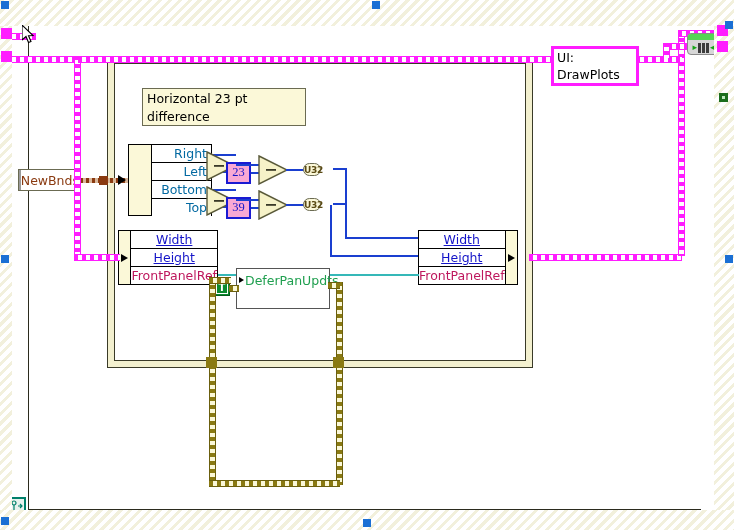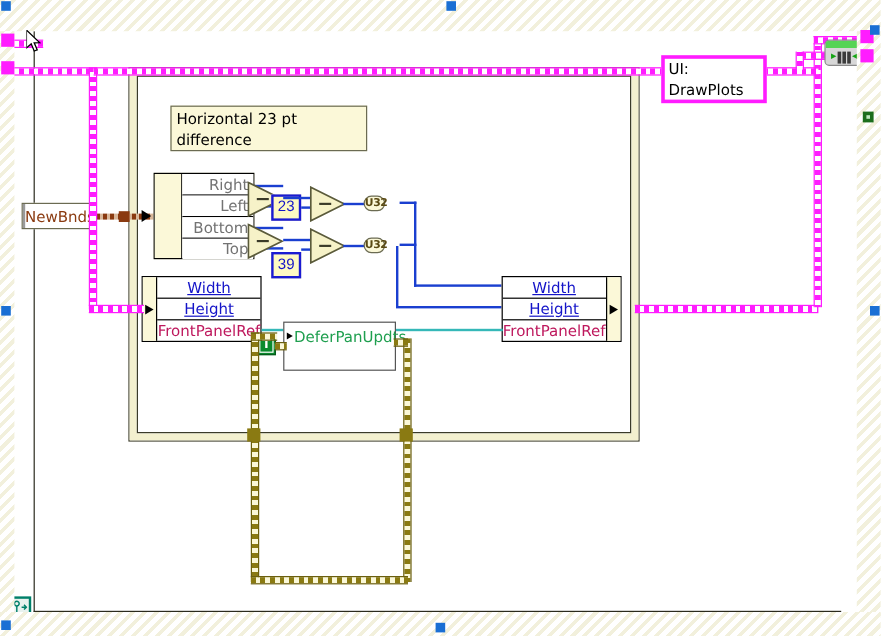--- a/index.html
+++ b/index.html
@@ -75,37 +75,37 @@
   
   #unbundle{
     left:128px;top:144px;width:84px;height:72px;
     border:1px solid #000;background:#fbf8d8;
     display:flex;
   }
   #unbundle .lefttab{width:22px;background:#fbf8d8;border-right:1px solid #000;}
   #unbundle .rows{flex:1;display:flex;flex-direction:column;background:#ffffff;}
   #unbundle .rows div{
     flex:1;border-bottom:1px solid #000;
-    font-size:12.5px;color:#737373;text-align:right;padding-right:4px;
+    font-size:12.5px;color:#0369a1;text-align:right;padding-right:4px;
     line-height:17px;background:#ffffff;
   }
   #unbundle .rows div:last-child{border-bottom:none;}
   .cluster-in-arrow{
     width:0;height:0;border-left:8px solid #000;
     border-top:5px solid transparent;border-bottom:5px solid transparent;
     z-index:12;
   }
   .subtri-wrap{position:absolute;width:26px;height:26px;}
   .subtri-wrap svg{display:block;}
   
   .numconst{
-    border:2px solid #1a1ad2;background:#fef9c3;
+    border:2px solid #1a1ad2;background:#f9a8d4;
     font-size:12.5px;color:#1414c8;text-align:center;
     line-height:17px;height:22px;width:25px;
-    font-family:Liberation Sans, sans-serif;
+    font-family:Liberation Serif, serif;
   }
   
   .u32{
     width:18px;height:13px;border-radius:7px;
     background:#fbf8d8;border:1px solid #6b6b52;
     font-size:9px;font-weight:bold;color:#5a4a14;
     text-align:center;line-height:12px;letter-spacing:-0.3px;
   }
   
   .bundle{
@@ -287,21 +287,21 @@
 <div class="abs u32" style="left:303px;top:163px;">U32</div>
 
 <div class="abs wire-blue" style="left:212px;top:189px;width:24px;height:2px;"></div>
 <div class="abs wire-blue" style="left:212px;top:206px;width:24px;height:2px;"></div>
 <div class="abs subtri-wrap" style="left:206px;top:186px;">
   <svg width="32" height="30" viewBox="0 0 32 30">
     <polygon points="1,1 29,15 1,29" fill="#f6f2c8" stroke="#5a5a3a" stroke-width="1.4"></polygon>
     <rect x="8" y="14" width="10" height="1.8" fill="#3a3a28"></rect>
   </svg>
 </div>
-<div class="abs numconst" style="left:226px;top:197px;margin-top:13px;">39</div>
+<div class="abs numconst" style="left:226px;top:197px;">39</div>
 <div class="abs wire-blue" style="left:236px;top:199px;width:24px;height:2px;"></div>
 <div class="abs wire-blue" style="left:251px;top:207px;width:10px;height:2px;"></div>
 <div class="abs subtri-wrap" style="left:258px;top:190px;">
   <svg width="32" height="30" viewBox="0 0 32 30">
     <polygon points="1,1 29,15 1,29" fill="#f6f2c8" stroke="#5a5a3a" stroke-width="1.4"></polygon>
     <rect x="8" y="14" width="10" height="1.8" fill="#3a3a28"></rect>
   </svg>
 </div>
 <div class="abs wire-blue" style="left:286px;top:204px;width:18px;height:2px;"></div>
 <div class="abs u32" style="left:303px;top:198px;">U32</div>

